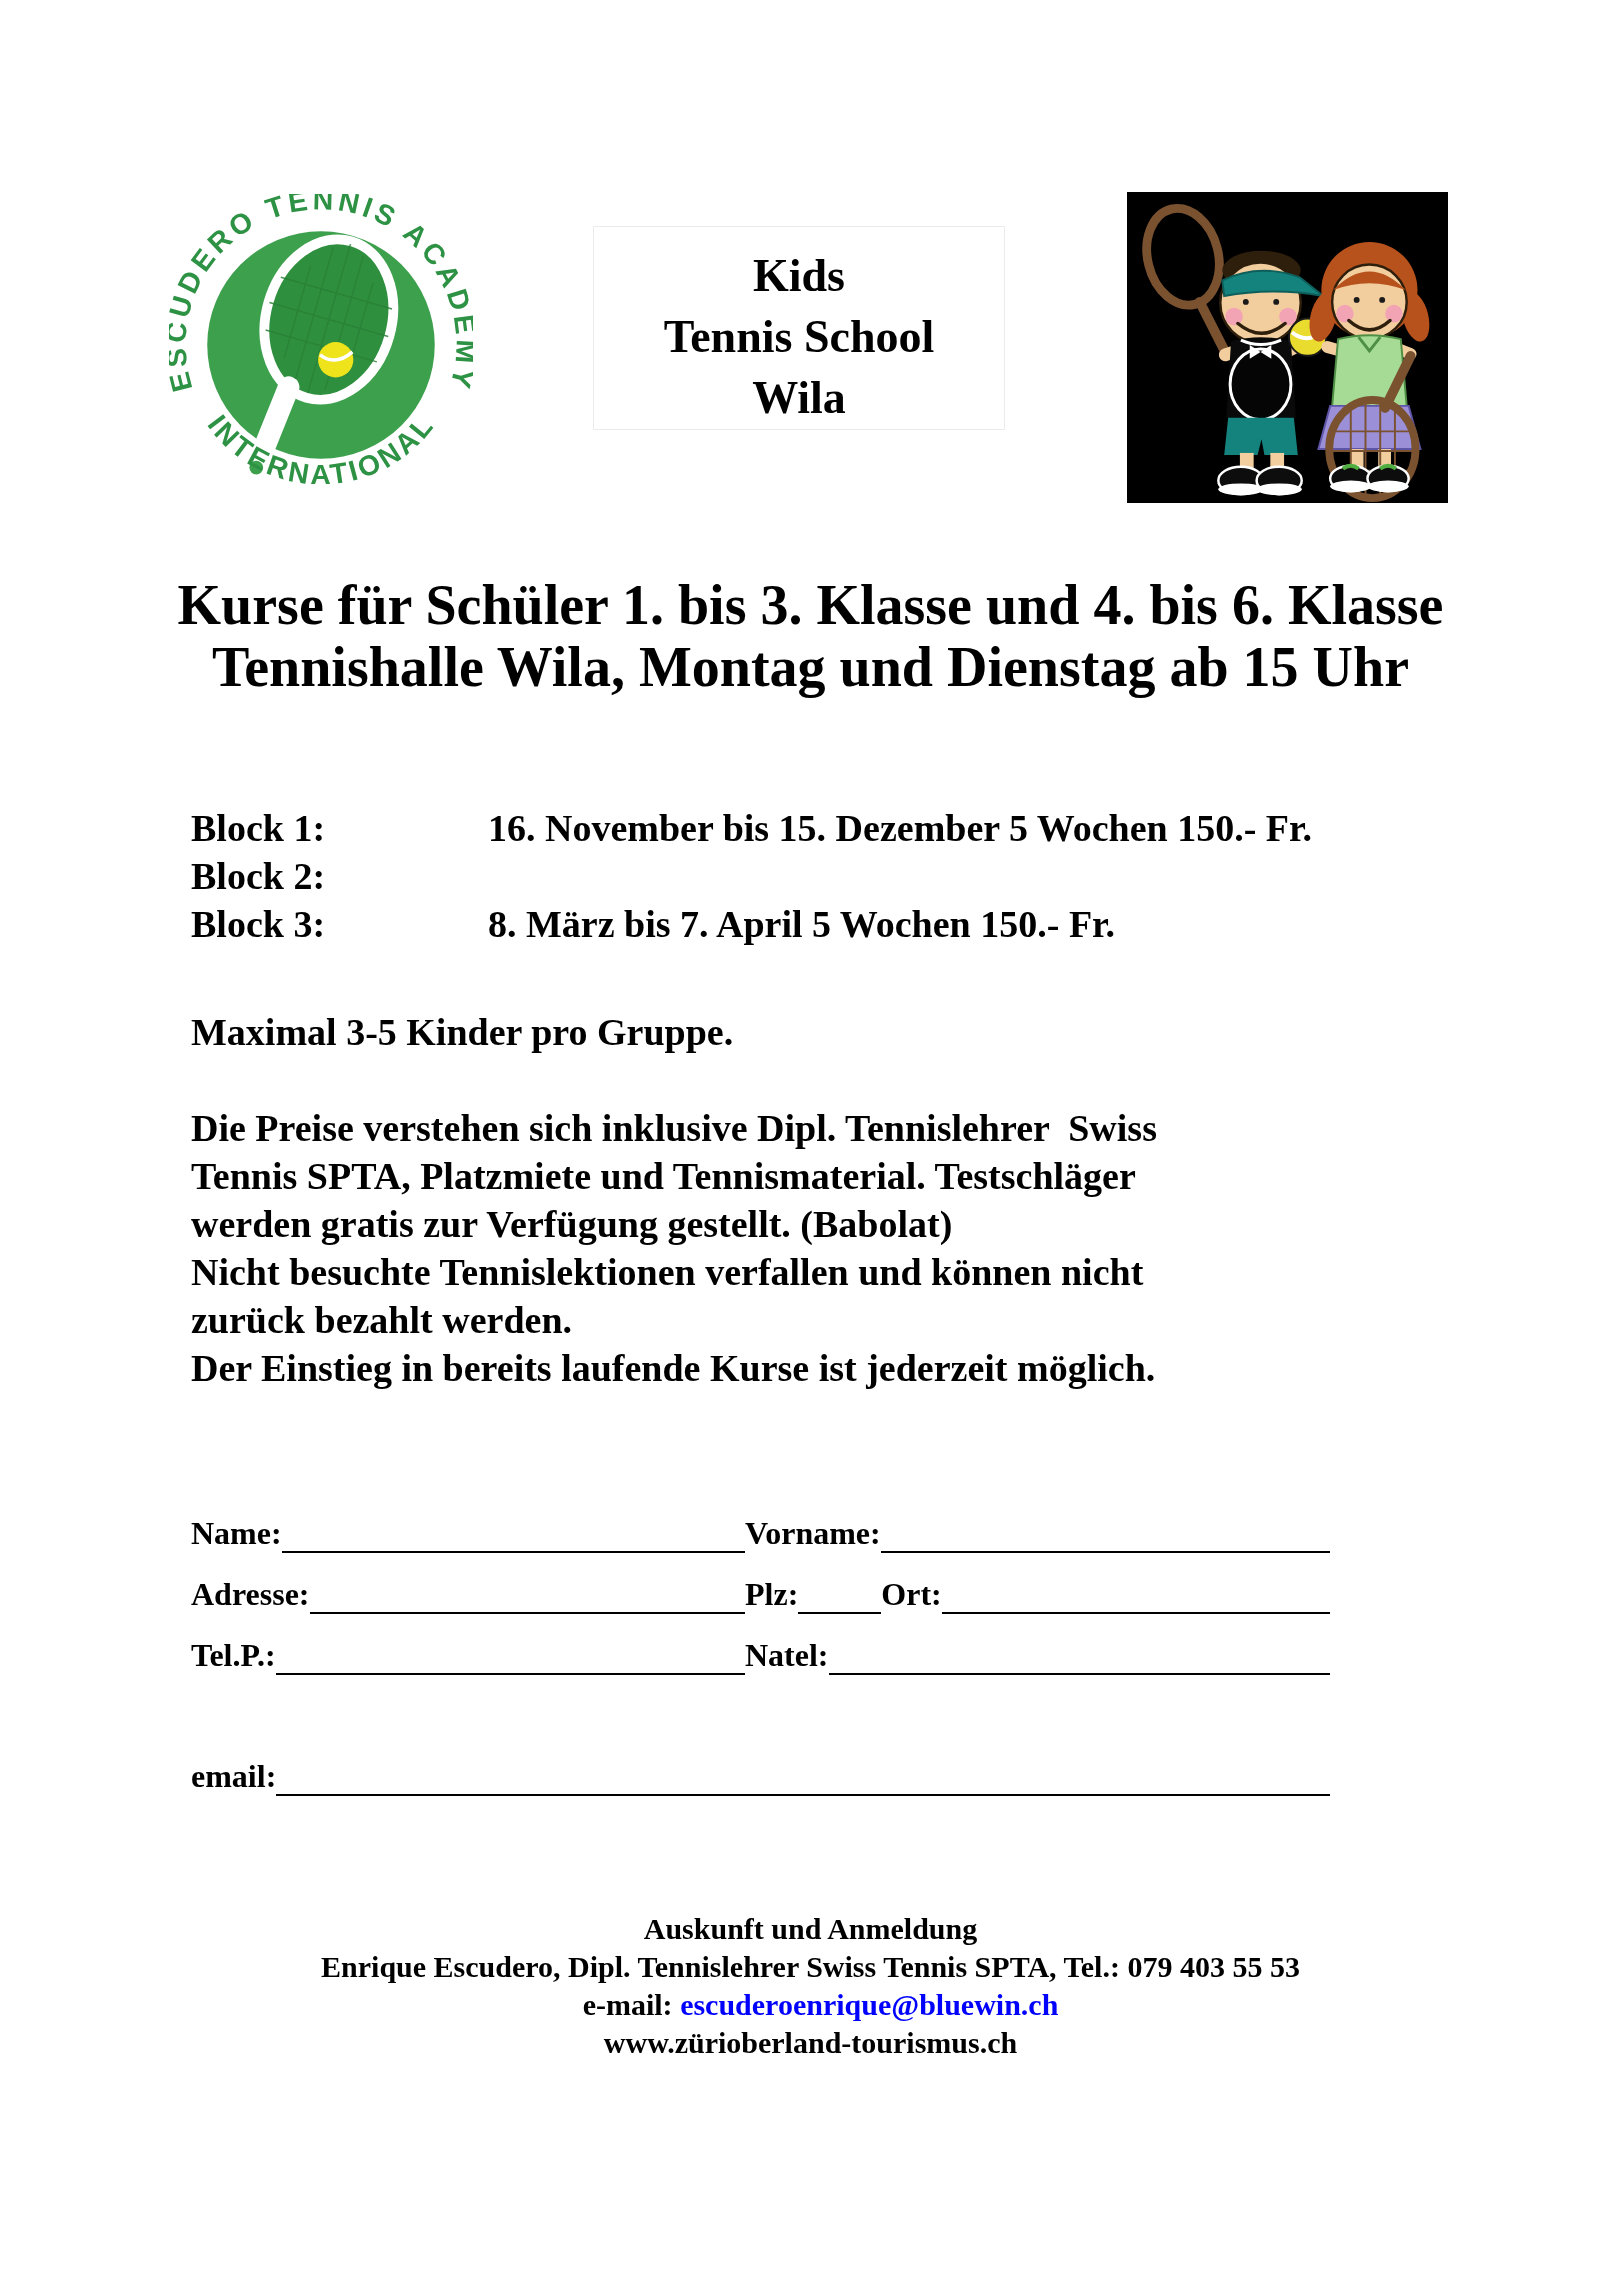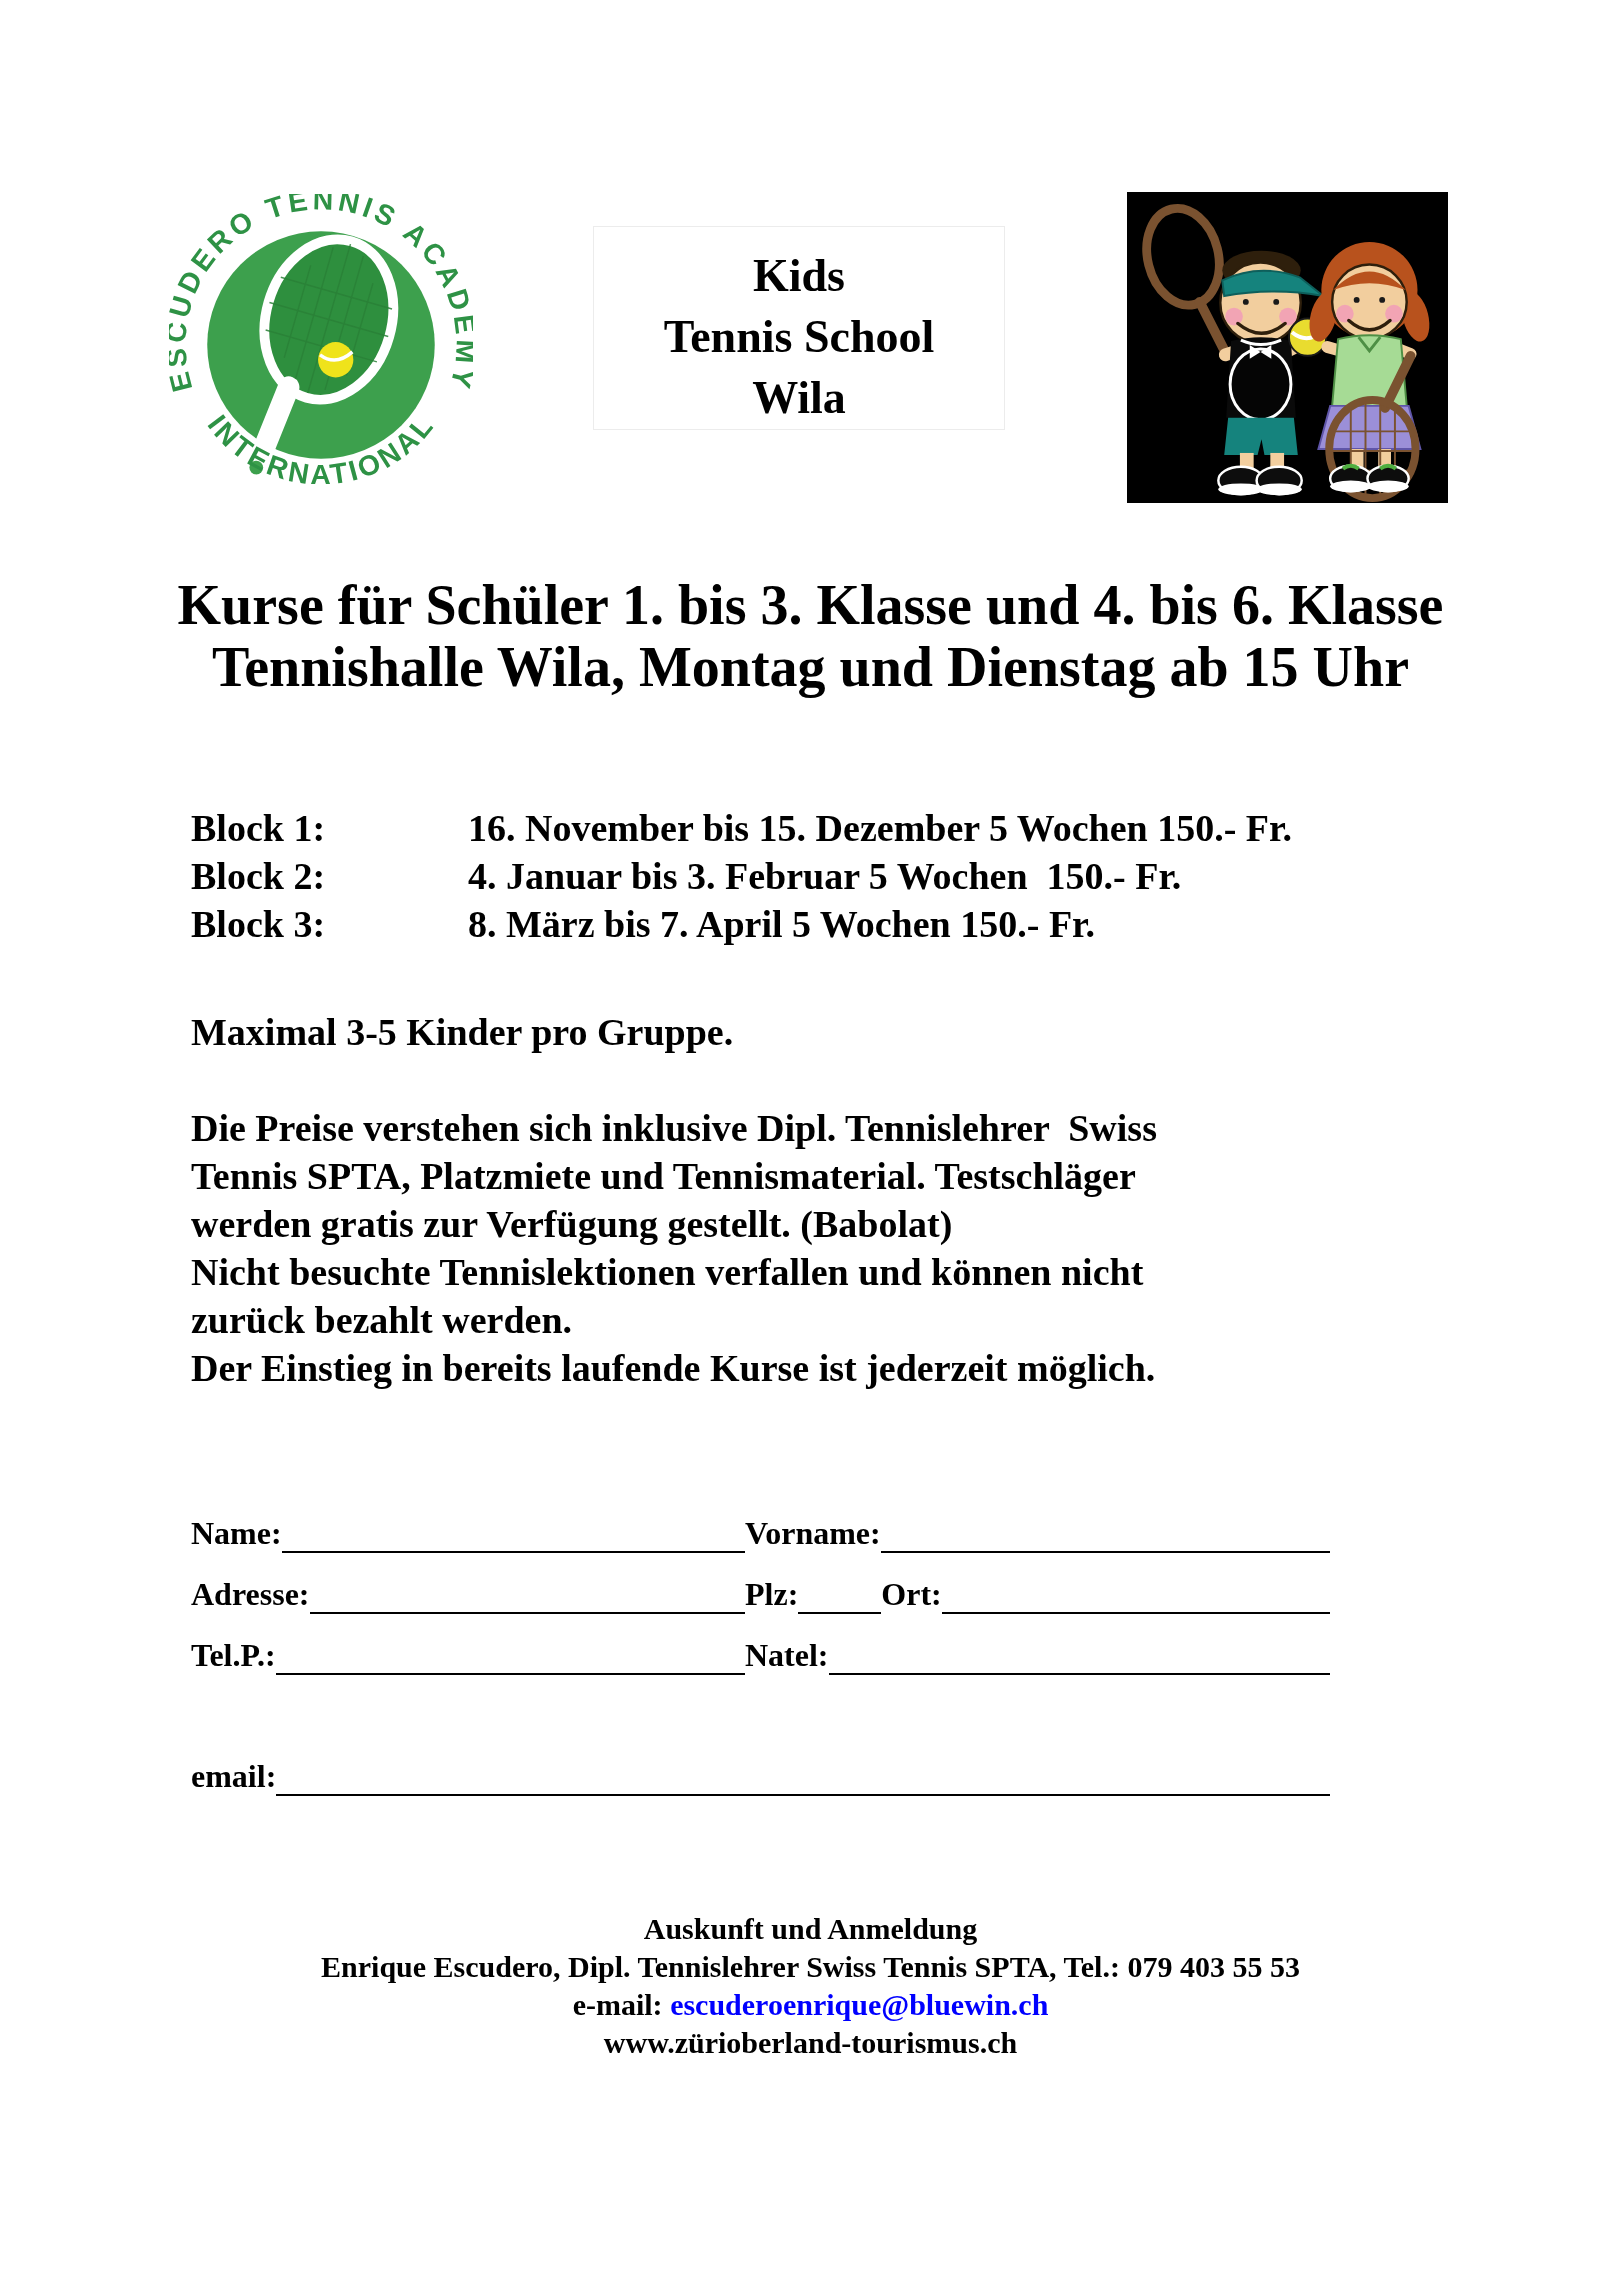--- a/index.html
+++ b/index.html
@@ -16,21 +16,21 @@
   }
   .title-box div{font-size:46px;line-height:61px;white-space:nowrap;}
   .kids-box{position:absolute;left:1127px;top:192px;width:321px;height:311px;background:#000;}
   
   .heading{position:absolute;left:0;top:574px;width:1621px;text-align:center;}
   .heading div{font-size:56px;line-height:62px;white-space:nowrap;}
   
   .blocks{position:absolute;left:191px;top:804px;width:1239px;}
   .brow{display:flex;font-size:38px;line-height:48px;}
   .brow .blabel{width:277px;flex:none;}
-  .pre{white-space:pre-wrap;}
+  .pre{white-space:pre-wrap;margin-left:20px;}
   
   .group-note{position:absolute;left:191px;top:1008px;font-size:38px;line-height:48px;}
   .paragraph{position:absolute;left:191px;top:1104px;width:1264px;}
   .paragraph div{font-size:38px;line-height:48px;white-space:pre;}
   
   .form{position:absolute;left:191px;top:1512px;width:1139px;height:294px;}
   .frow{position:absolute;left:0;width:1139px;height:43px;display:flex;align-items:stretch;}
   .fcell1{width:554px;flex:none;display:flex;align-items:stretch;}
   .flabel{font-size:32px;line-height:43px;white-space:pre;flex:none;}
   .fline{border-bottom:2.9px solid #000;height:39px;flex:none;}
@@ -158,21 +158,20 @@
     <div>Tennishalle Wila, Montag und Dienstag ab 15 Uhr</div>
   </div>
 
   <div class="blocks">
     <div class="brow">
       <div class="blabel">Block 1:</div>
       <div class="pre">16. November bis 15. Dezember 5 Wochen 150.- Fr.</div>
     </div>
     <div class="brow">
       <div class="blabel">Block 2:</div>
-      <div class="pre">4. Januar bis 3. Februar 5 Wochen  150.- Fr.</div>
     </div>
     <div class="brow">
       <div class="blabel">Block 3:</div>
       <div class="pre">8. März bis 7. April 5 Wochen 150.- Fr.</div>
     </div>
   </div>
 
   <div class="group-note">Maximal 3-5 Kinder pro Gruppe.</div>
 
   <div class="paragraph">

